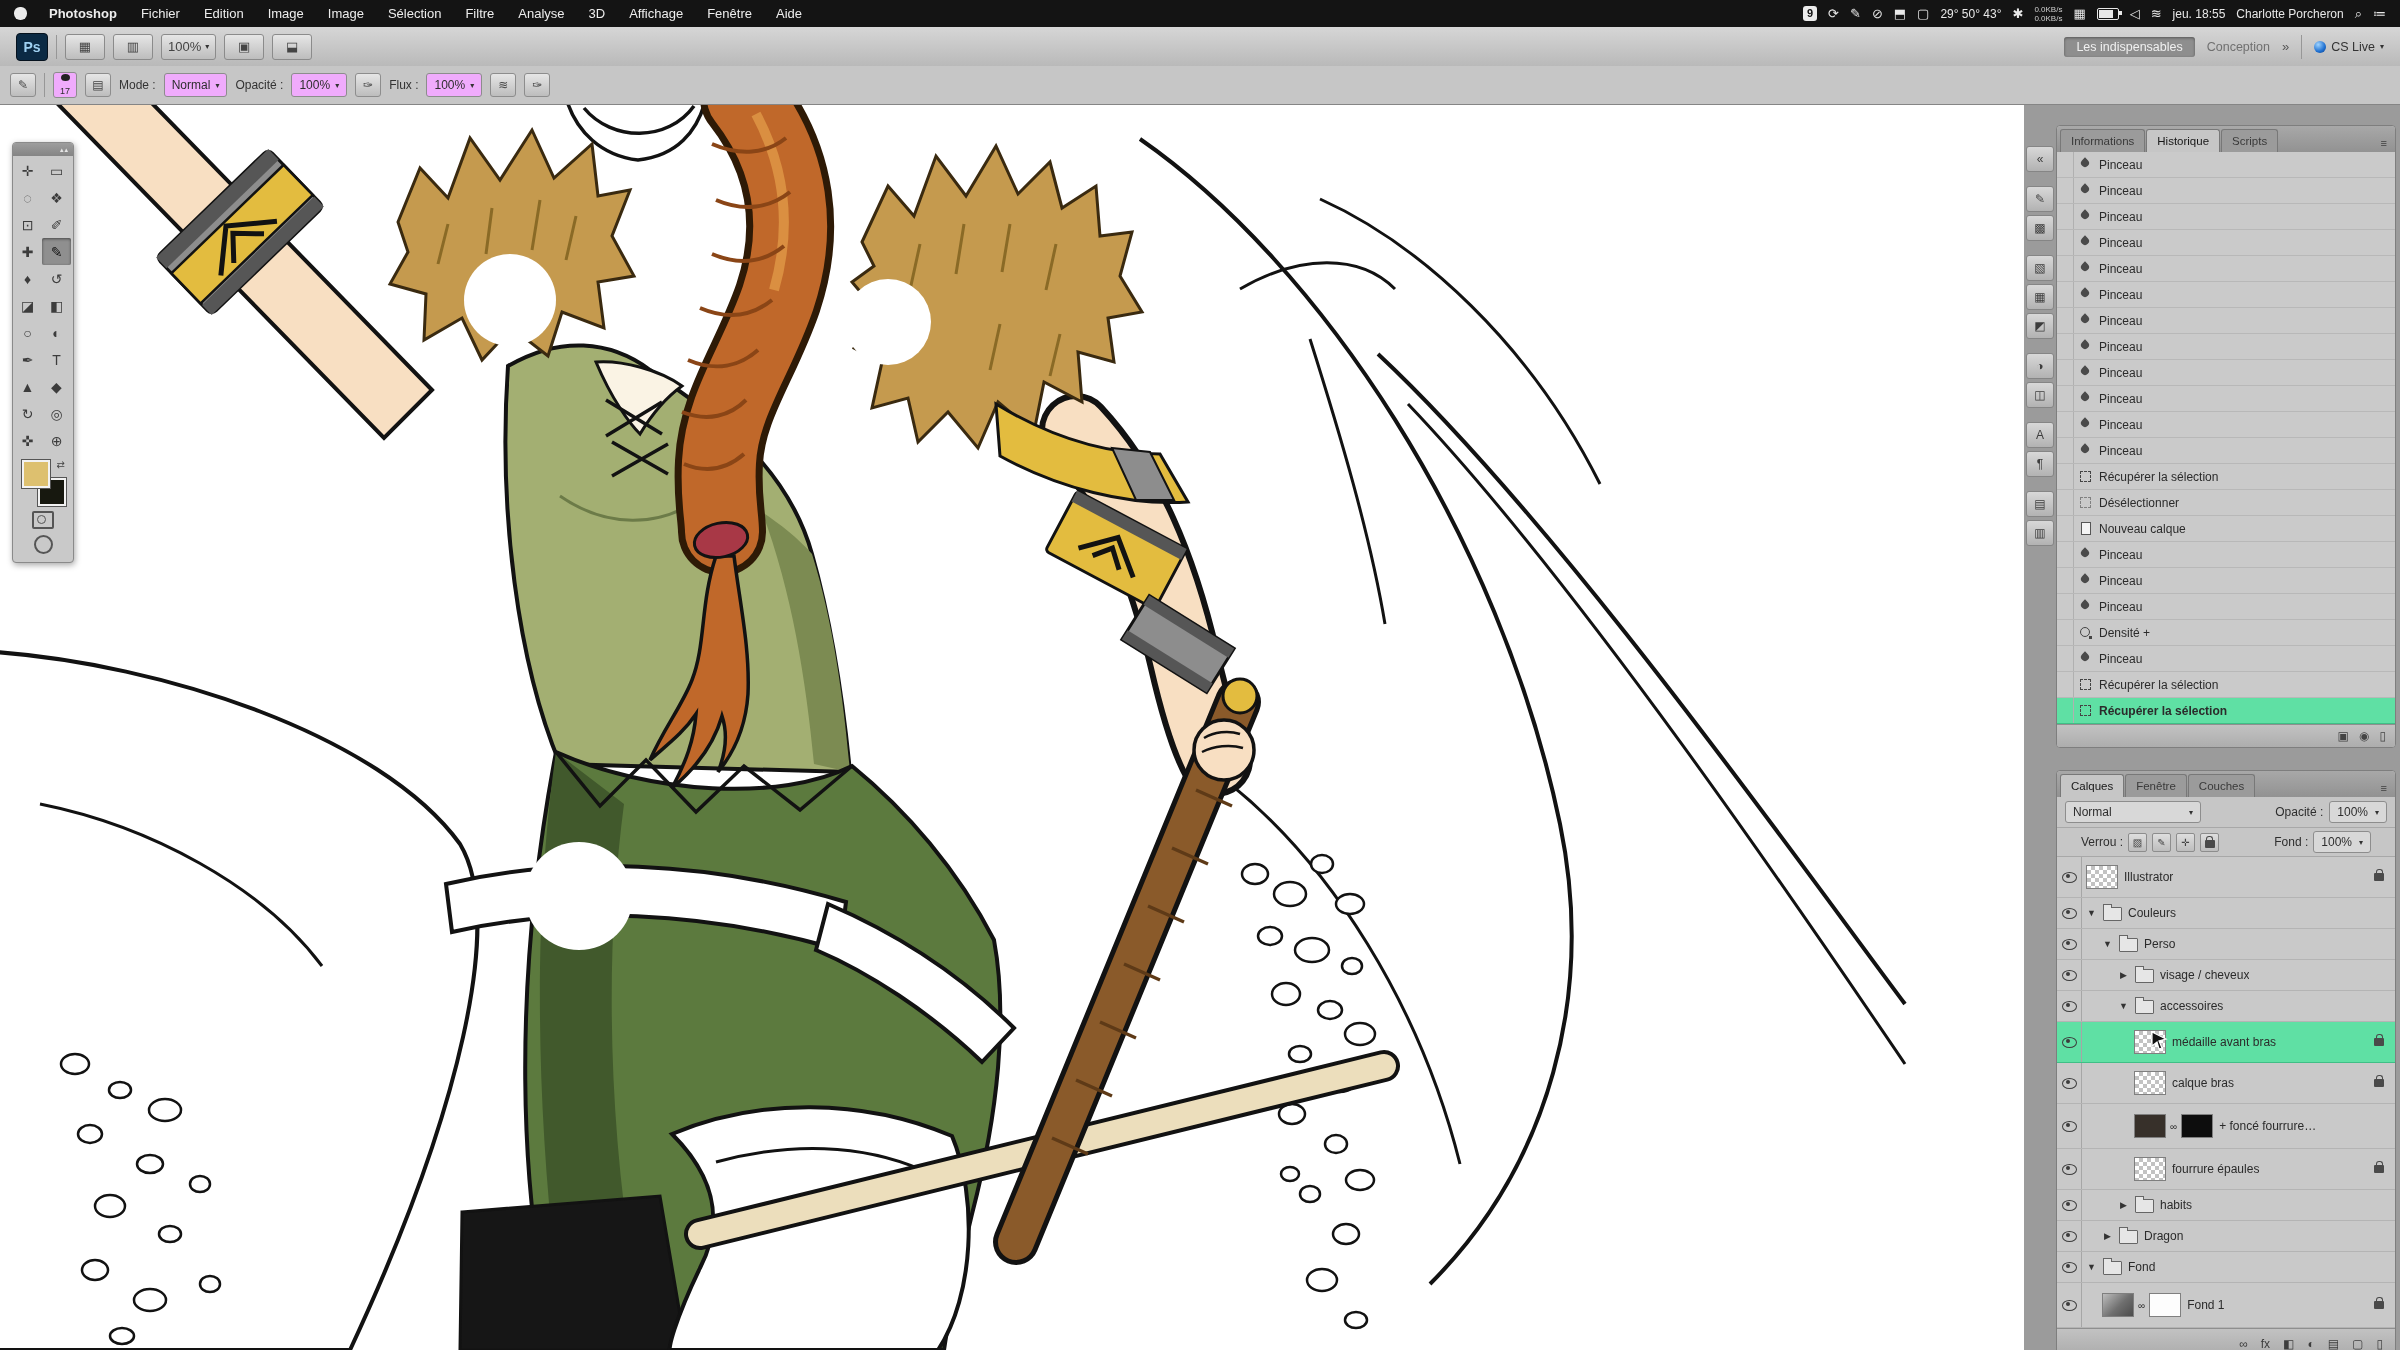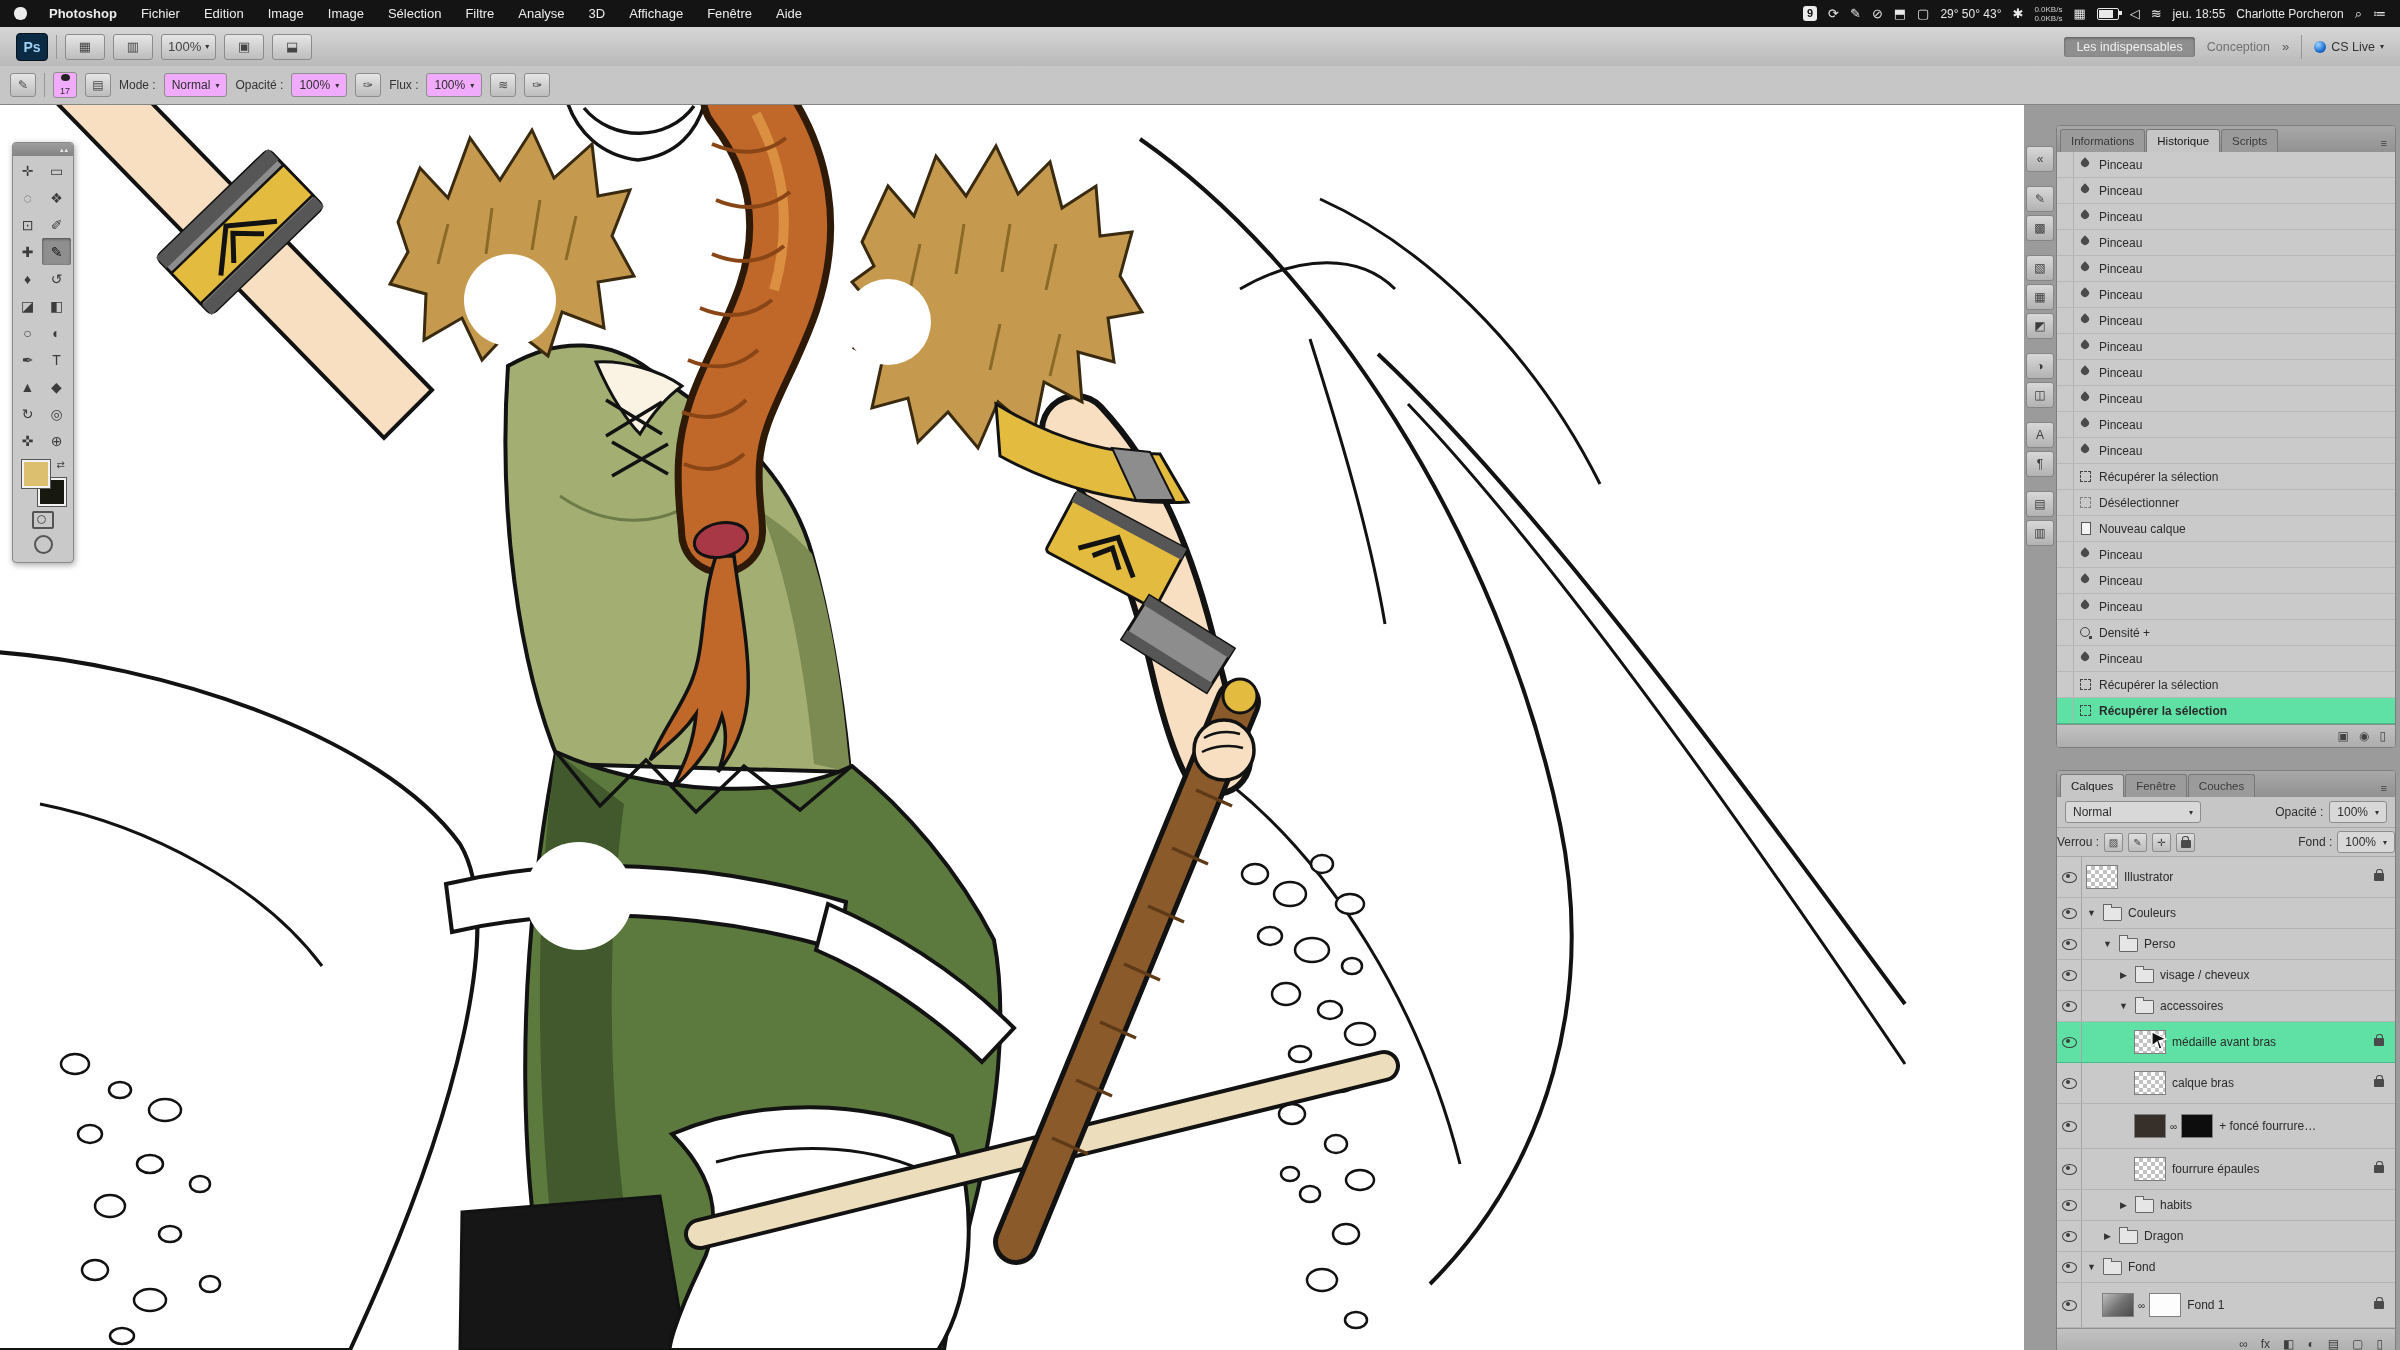--- a/index.html
+++ b/index.html
@@ -80,21 +80,21 @@
   .hi.s::before{content:'';position:absolute;inset:1px;border:1px dashed #444}
   .hi.d::before{content:'';position:absolute;inset:1px;border:1px dashed #808080}
   .hi.l::before{content:'';position:absolute;left:2px;top:0;width:8px;height:11px;background:#f4f4f4;border:1px solid #555}
   .hi.o::before{content:'';position:absolute;left:1px;top:1px;width:8px;height:8px;border:1.5px solid #444;border-radius:50%}
   .hi.o::after{content:'';position:absolute;left:10px;top:10px;width:3px;height:3px;background:#444}
   .hfoot{height:22px;background:linear-gradient(#c2c2c2,#adadad);border-top:1px solid #8f8f8f;display:flex;align-items:center;justify-content:flex-end;gap:10px;padding:0 9px;border-radius:0 0 3px 3px;font-size:12px;color:#444}
 
   #laypanel{margin-top:22px;background:#c6c6c6;border:1px solid #7e7e7e;border-radius:4px}
   .blendrow{height:30px;display:flex;align-items:center;gap:6px;padding:0 8px;font-size:12px;color:#2e2e2e;border-bottom:1px solid #a8a8a8}
   .selbox{background:#d8d8d8;border:1px solid #8d8d8d;border-radius:3px;height:20px;display:flex;align-items:center;padding:0 7px;gap:7px}
-  .lockrow{height:28px;display:flex;align-items:center;gap:5px;padding:0 0;font-size:12px;color:#2e2e2e;border-bottom:1px solid #a8a8a8}
+  .lockrow{height:28px;display:flex;align-items:center;gap:5px;padding:0 24px;font-size:12px;color:#2e2e2e;border-bottom:1px solid #a8a8a8}
   .lkbtn{width:17px;height:17px;background:linear-gradient(#dedede,#bdbdbd);border:1px solid #8d8d8d;border-radius:2px;display:flex;align-items:center;justify-content:center;font-size:10px;color:#444}
   .lr{display:flex;align-items:center;border-bottom:1px solid #b4b4b4;background:#c9c9c9;font-size:12px;color:#2b2b2b}
   .lr.sel{background:#5fe0a4;border-bottom-color:#3fbf86}
   .lec{width:24px;align-self:stretch;border-right:1px solid #a6a6a6;display:flex;align-items:center;justify-content:center;flex:none}
   .eye{width:13px;height:9px;border:1.5px solid #3c3c3c;border-radius:50%;position:relative}
   .eye::after{content:'';position:absolute;left:3px;top:1.5px;width:4px;height:4px;background:#3c3c3c;border-radius:50%}
   .lin{display:flex;align-items:center;gap:6px;flex:1;min-width:0;padding-right:4px}
   .tri{font-size:9px;color:#333;width:11px;flex:none;text-align:center}
   .fold{width:17px;height:12px;background:#e6e6e6;border:1px solid #666;border-radius:1px;position:relative;flex:none;margin-top:2px}
   .fold::before{content:'';position:absolute;top:-4px;left:-1px;width:7px;height:2.5px;background:#e6e6e6;border:1px solid #666;border-bottom:none}

